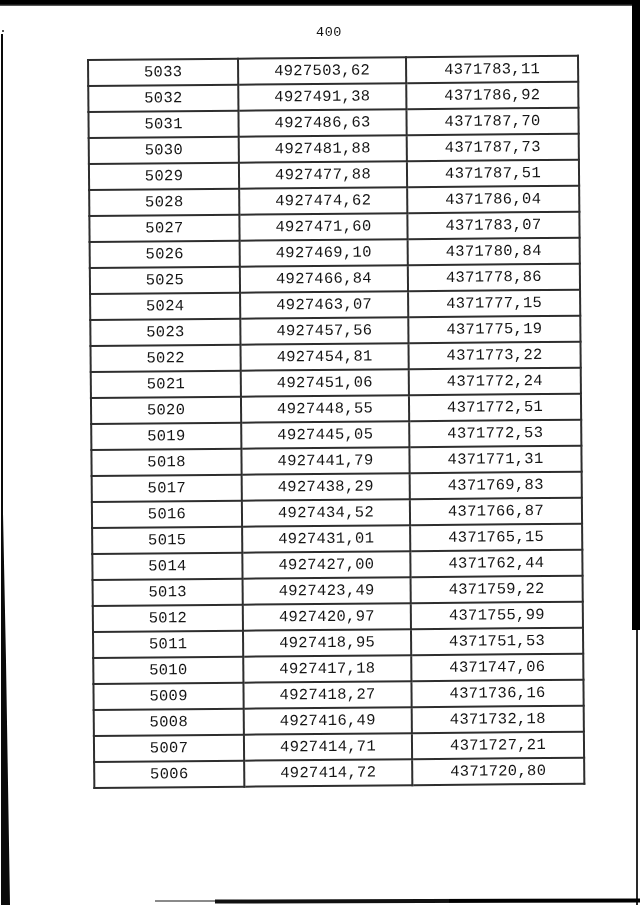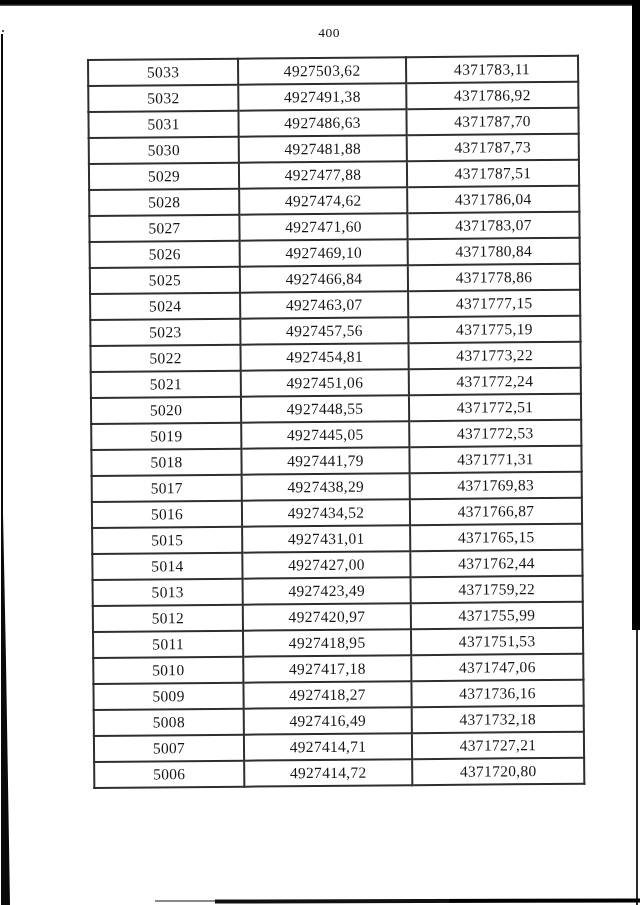--- a/index.html
+++ b/index.html
@@ -6,21 +6,21 @@
     margin: 0;
     padding: 0;
     background: #ffffff;
   }
   .page {
     position: relative;
     width: 640px;
     height: 905px;
     background: #ffffff;
     overflow: hidden;
-    font-family: Liberation Serif, serif;
+    font-family: Liberation Mono, monospace;
     color: #1a1a1a;
   }
   
   .artifact { position: absolute; background: #000; }
   .top-bar {
     left: 0; top: 0; width: 640px; height: 6px;
     background: linear-gradient(to bottom, #000 0 4px, #1c1c1c 4px 5px, #555 5px 6px);
   }
   .left-line {
     left: 1px; top: 34px; width: 9px; height: 871px;

